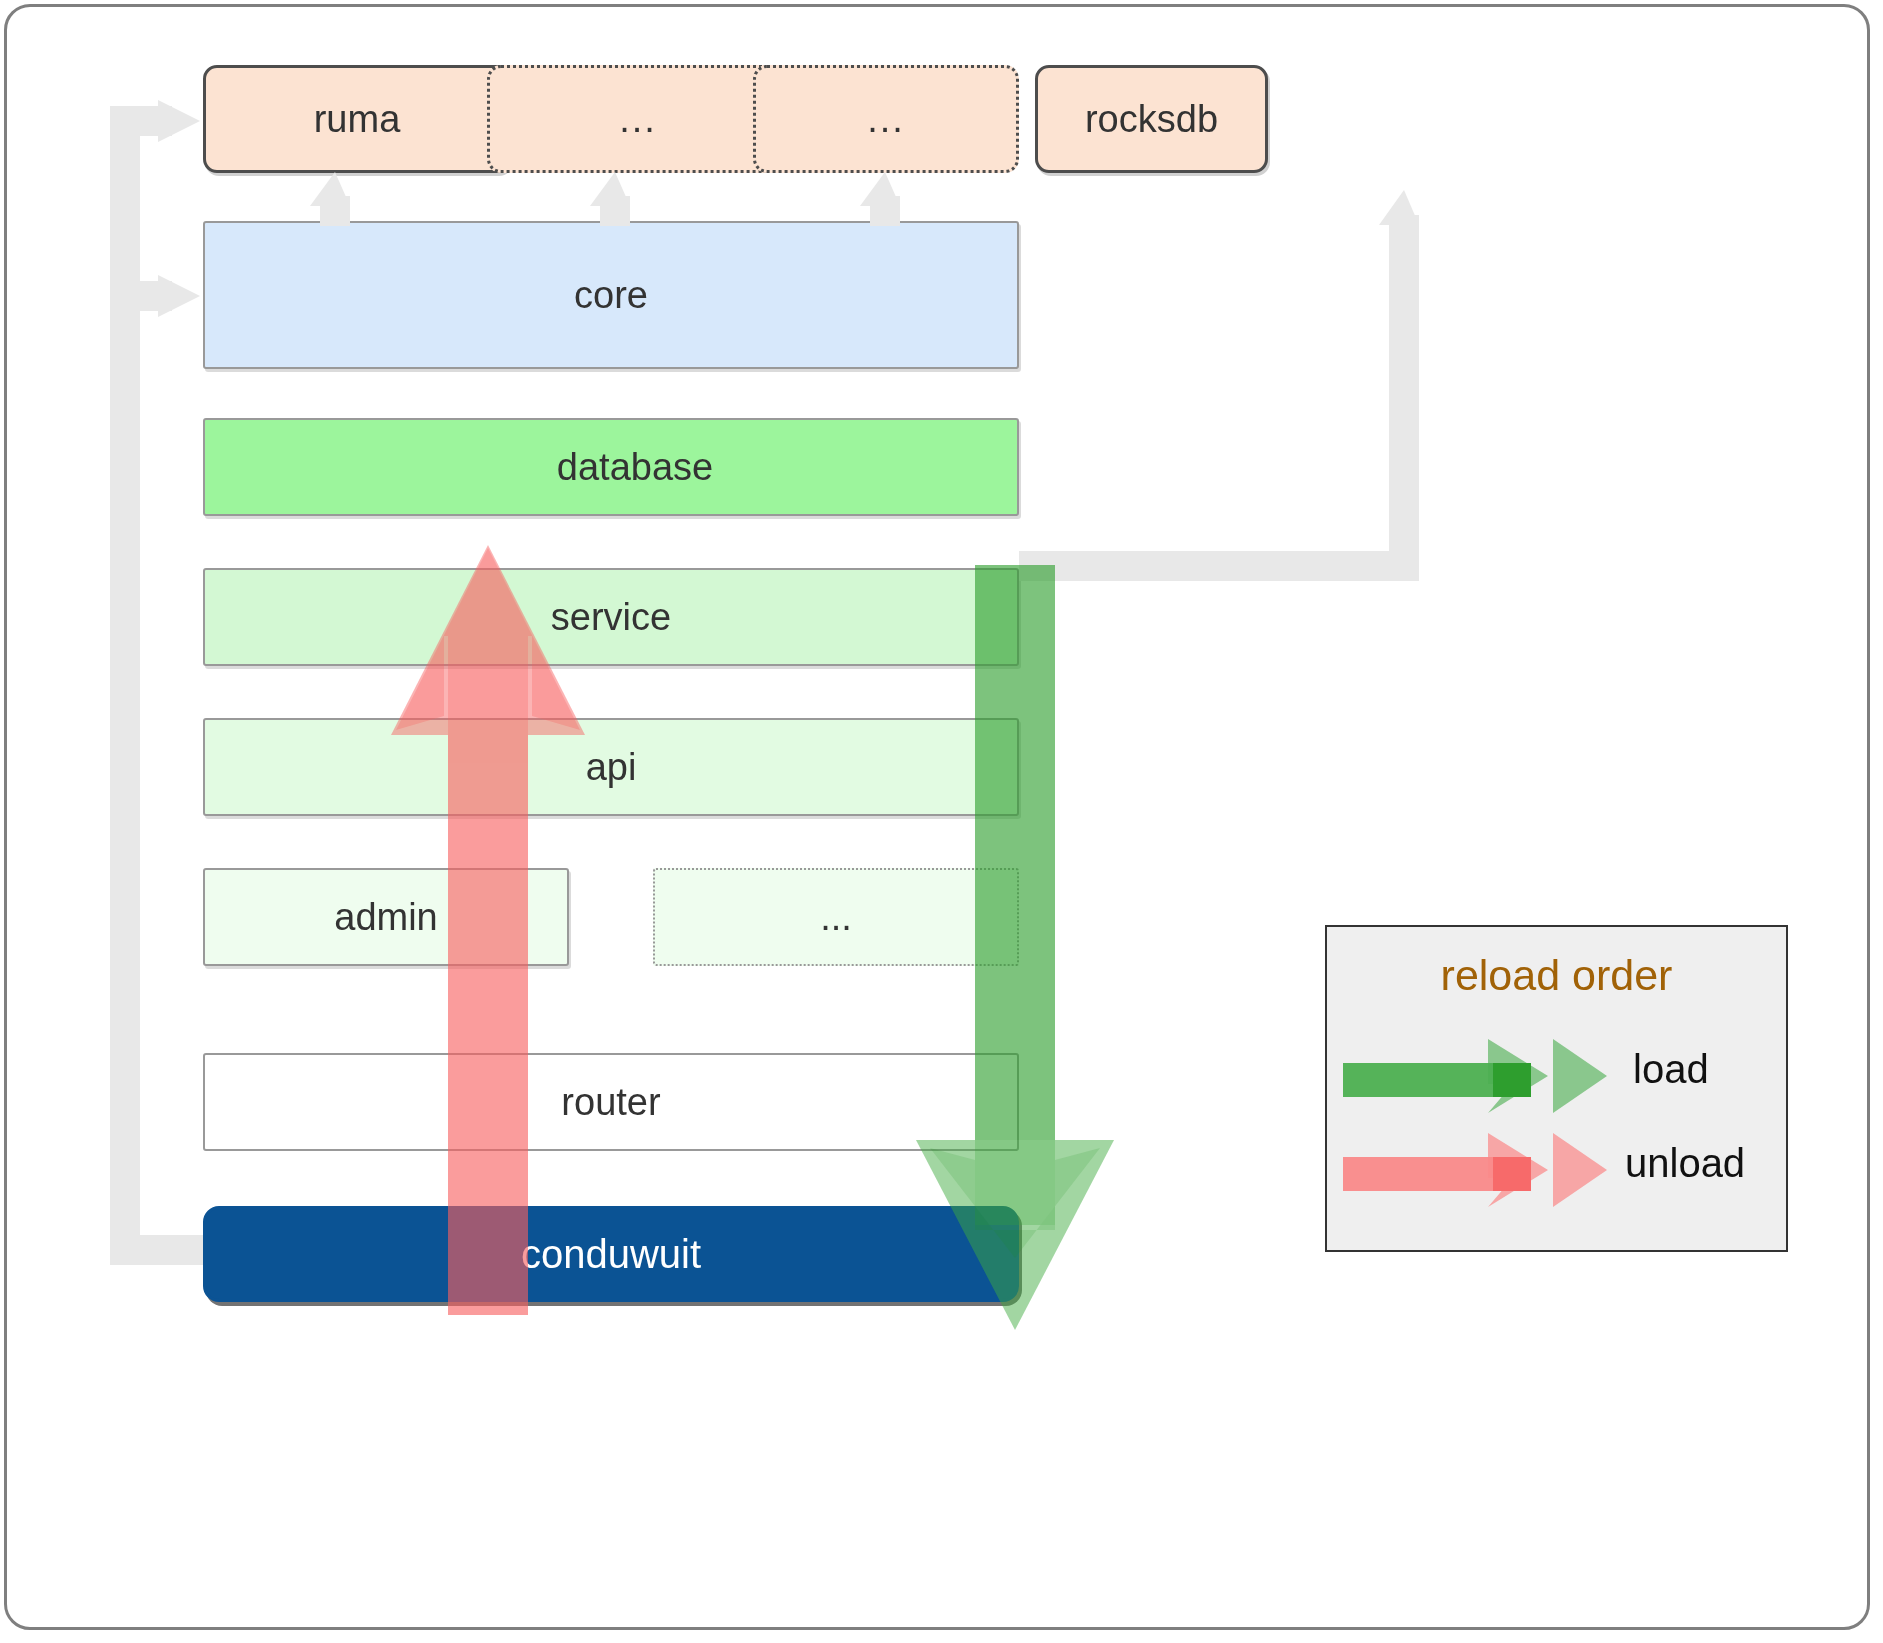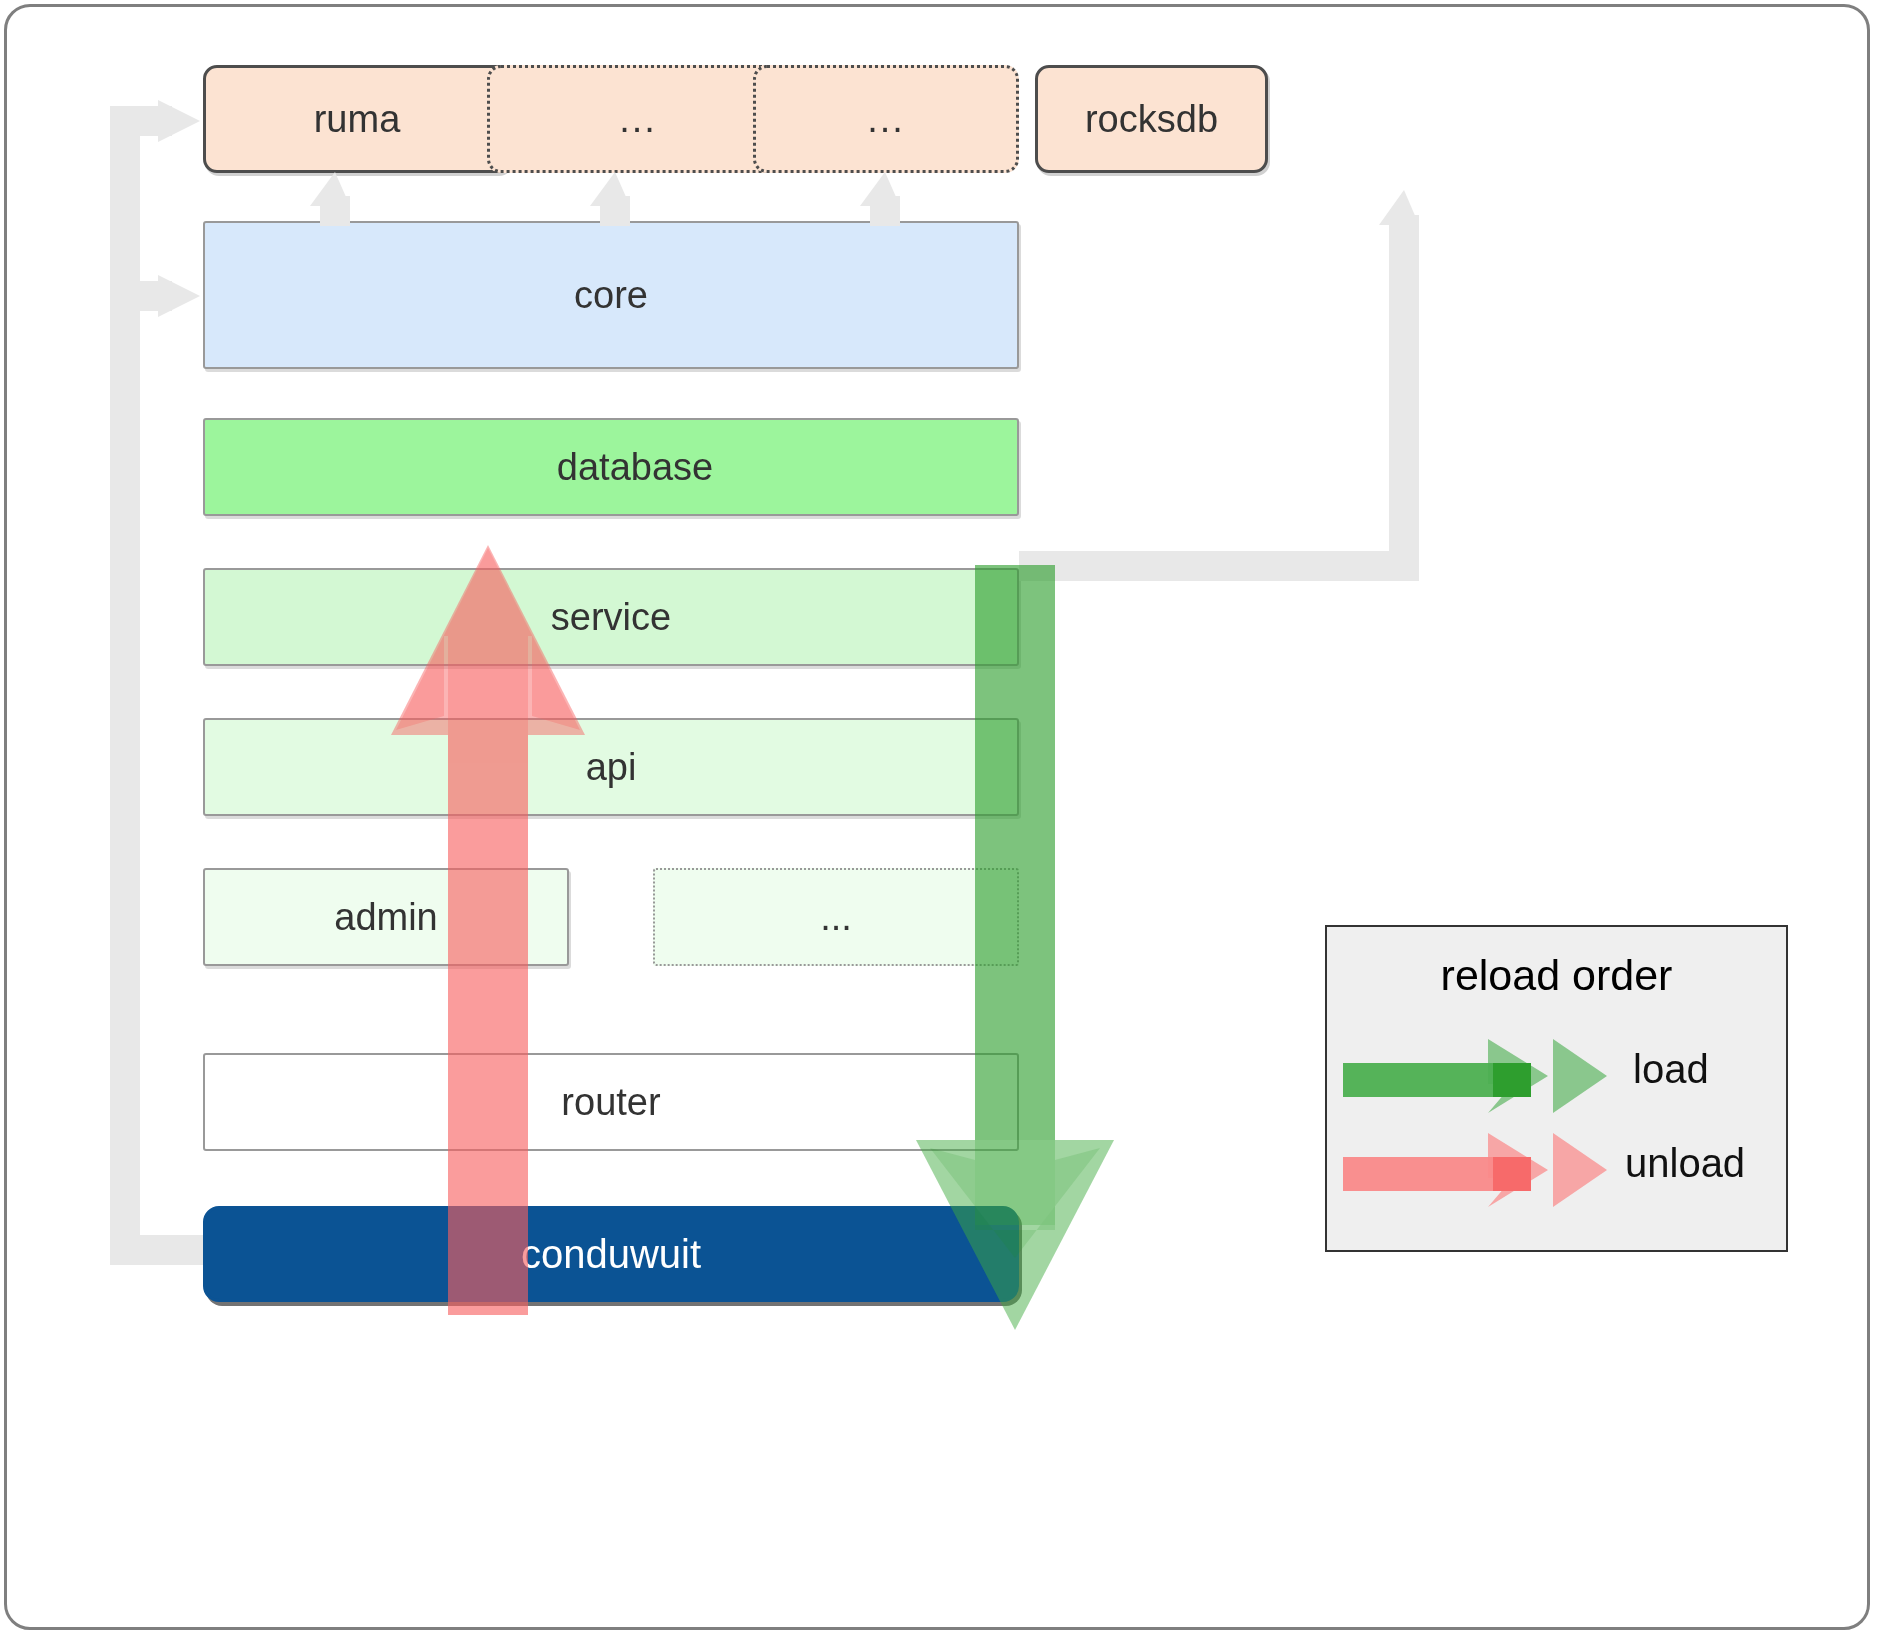--- a/index.html
+++ b/index.html
@@ -81,21 +81,21 @@
     position:absolute;left:1325px;top:925px;
     width:463px;height:327px;
     background:#efefef;
     border:2px solid #333333;
     box-sizing:border-box;
     z-index:5;
   }
   .legend-title{
     position:absolute;left:0;top:24px;width:100%;
     text-align:center;
-    font-size:43px;color:#000000;
+    font-size:43px;color:#a16207;
   }
   .legend-label{
     position:absolute;left:298px;
     font-size:40px;color:#111111;
     white-space:nowrap;
   }
   .legend-label.load{top:120px;margin-left:8px;}
   .legend-label.unload{top:214px;}
   .legend-arrow{position:absolute;left:16px;width:272px;height:90px;}
   .legend-arrow.load{top:104px;}

